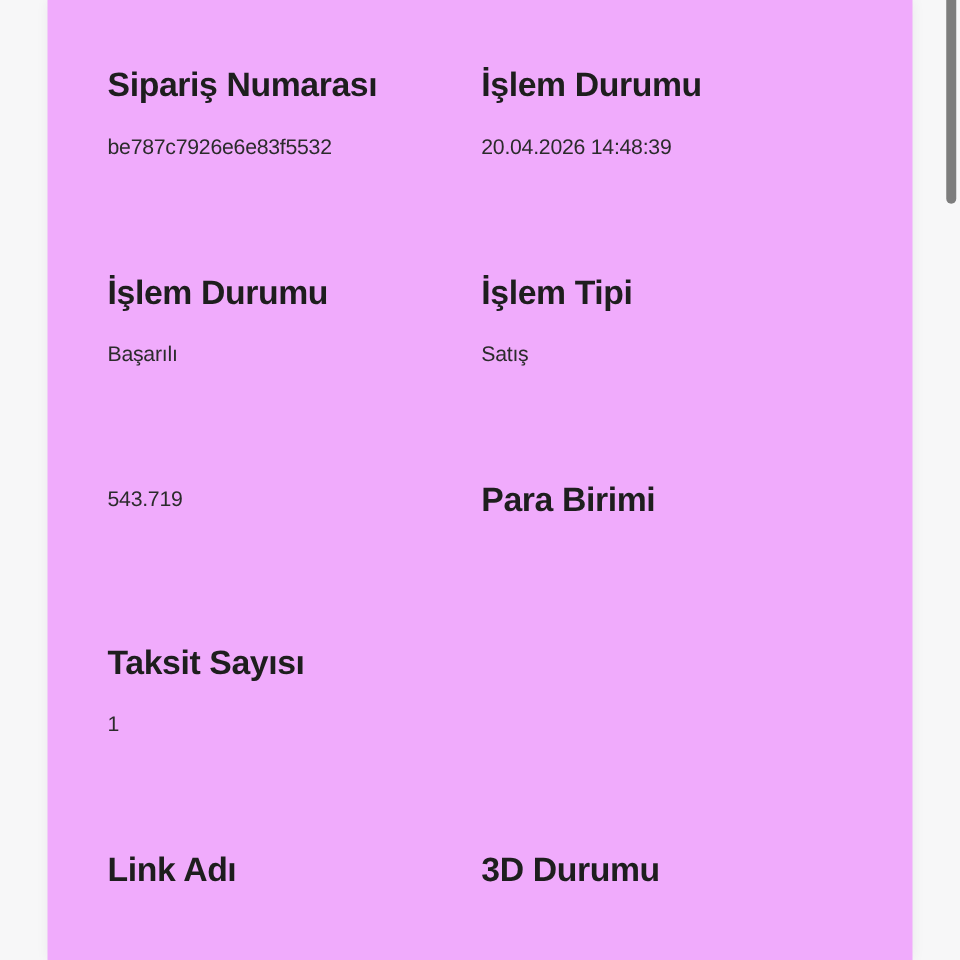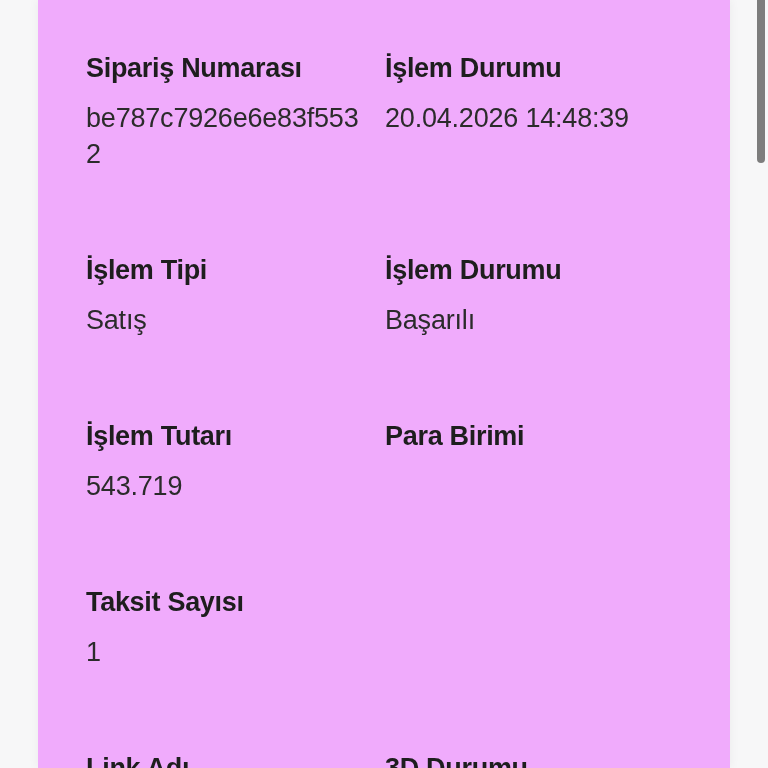--- a/index.html
+++ b/index.html
@@ -31,21 +31,21 @@
     font-size: 27px;
     line-height: 36px;
     font-weight: 600;
     letter-spacing: -0.3px;
     color: #1e1e1e;
     margin-bottom: 14px;
     white-space: nowrap;
   }
 
   .field-value {
-    font-size: 27px;
+    font-size: 17px;
     line-height: 36px;
     font-weight: 400;
     letter-spacing: -0.2px;
     color: #2b2b2b;
     word-break: break-all;
   }
 
   .scroll-thumb {
     position: absolute;
     top: 0;
@@ -67,32 +67,31 @@
       <div class="field-value">be787c7926e6e83f5532</div>
     </div>
     <div class="field">
       <div class="field-label">İşlem Durumu</div>
       <div class="field-value">20.04.2026 14:48:39</div>
     </div>
   </div>
 
   <div class="detail-row">
     <div class="field">
+      <div class="field-label">İşlem Durumu</div>
+      <div class="field-value">Başarılı</div>
+    </div>
+    <div class="field">
       <div class="field-label">İşlem Tipi</div>
       <div class="field-value">Satış</div>
-    </div>
-    <div class="field">
-      <div class="field-label">İşlem Durumu</div>
-      <div class="field-value">Başarılı</div>
     </div>
   </div>
 
   <div class="detail-row">
     <div class="field">
-      <div class="field-label">İşlem Tutarı</div>
       <div class="field-value">543.719</div>
     </div>
     <div class="field">
       <div class="field-label">Para Birimi</div>
     </div>
   </div>
 
   <div class="detail-row">
     <div class="field">
       <div class="field-label">Taksit Sayısı</div>

